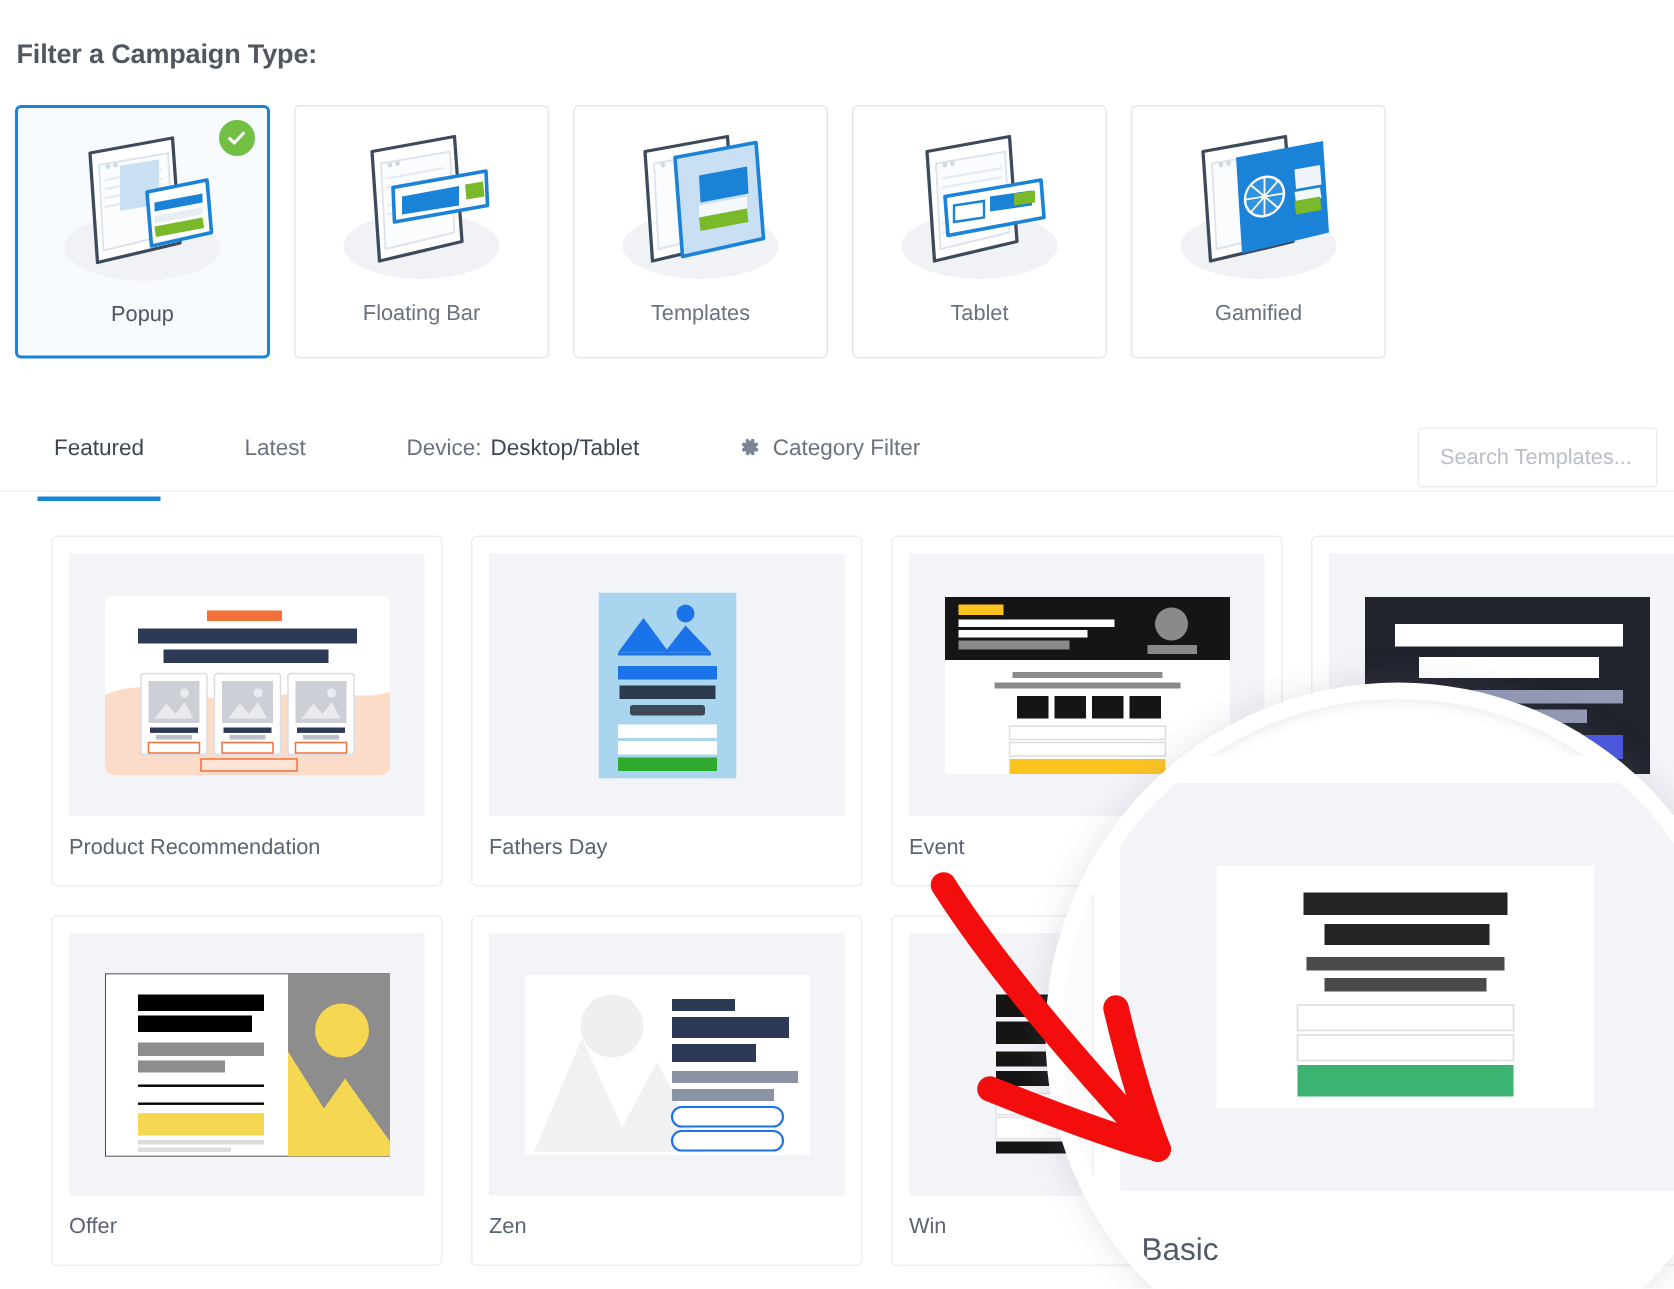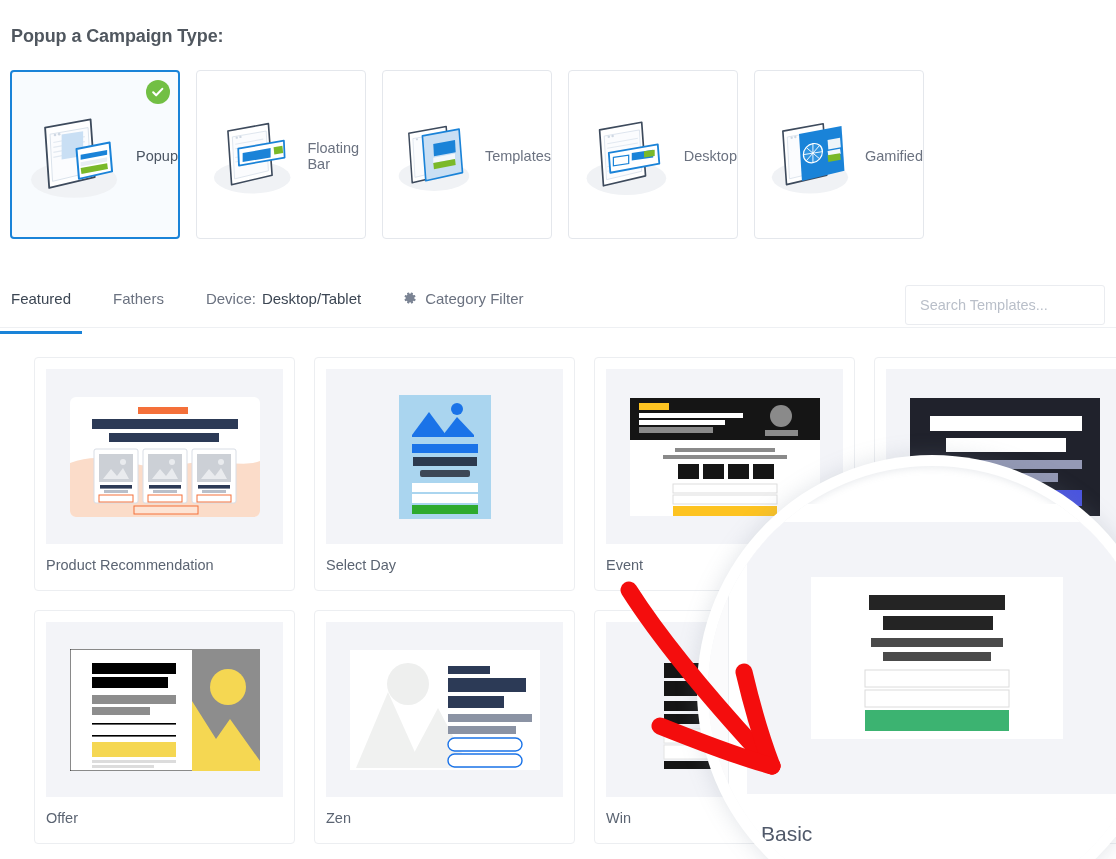--- a/index.html
+++ b/index.html
@@ -18,21 +18,21 @@
     letter-spacing: -0.1px;
   }
 
   
   .type-row { position:absolute; left:10px; top:70px; display:flex; gap:16px; }
   .type-card {
     width: 170px; height: 169px;
     border: 1px solid #e4e7ec; border-radius: 4px;
     background: #ffffff;
     position: relative;
-    display:flex; flex-direction:row; align-items:center; justify-content:flex-start;
+    display:flex; flex-direction:column; align-items:center; justify-content:flex-start;
   }
   .type-card.selected {
     border: 2px solid #1a83d8;
     background: #f8fbfe;
   }
   .type-illus { width: 150px; height: 120px; margin-top: 8px; }
   .type-label {
     font-size: 14.5px; color:#6b7280; margin-top: 2px;
   }
   .type-card.selected .type-label { color:#4b5563; }
@@ -46,35 +46,35 @@
 
   
   .tabbar {
     position:absolute; left:0; top:282px; width:1116px; height:46px;
     border-bottom: 1px solid #eef0f3;
   }
   .tabs { position:absolute; left:11px; top:0; display:flex; align-items:center; height:46px; }
   .tab {
     font-size:15px; color:#6b7280; padding: 0 0 14px 0; margin-right: 42px;
     position:relative; cursor:pointer; line-height: 1;
-    display:flex; align-items:center;
+    display:flex; align-items:center;margin-left:25px;
   }
   .tab.active { color:#3c4653; font-weight:400; }
   .tab.active::after {
     content:""; position:absolute; left:-11px; right:-11px; bottom:-14px;
     height:3px; background:#1a83d8;
   }
   .tab .dim { color:#6b7280;text-align:center; }
   .tab .strong { color:#3c4653; margin-left:6px; }
   .gear { margin-right:8px; display:inline-block; }
   .gear svg { width:14px; height:14px; display:block; }
 
   .search-box {
     position:absolute; right:11px; top:285px;
-    width: 200px; height: 40px;
+    width: 160px; height: 40px;
     border: 1px solid #eaecf0; border-radius: 3px;
     background:#fff;
     padding: 0 14px;
     font-size: 14.5px; color:#b4bac4;
     font-family: "Liberation Sans", sans-serif;
     outline:none;
   }
   .search-box::placeholder { color:#b9bfc9; }
 
   
@@ -142,21 +142,21 @@
   .arrow-layer {
     position:absolute; left:0; top:0; width:1116px; height:859px;
     z-index: 60; pointer-events:none;
   }
 </style>
 </head>
 <body>
 
 <div id="root">
 
-  <div class="page-title">Popup a Campaign Type:</div>
+  <div class="page-title">Filter a Campaign Type:</div>
 
   <div class="type-row">
 
     <div class="type-card selected">
       <div class="check-badge">
         <svg viewBox="0 0 16 16">
             <path d="M2.5 8.4l3.4 3.4 7-7.4" fill="none" stroke="#fff" stroke-width="2.4" stroke-linecap="round" stroke-linejoin="round"></path>
           </svg>
       </div>
       <svg class="type-illus" viewBox="0 0 150 120">
@@ -225,21 +225,21 @@
           <line x1="50" y1="40" x2="90" y2="33"></line>
             <line x1="50" y1="46" x2="90" y2="39"></line>
           <line x1="50" y1="70" x2="90" y2="63"></line>
             <line x1="50" y1="76" x2="84" y2="70"></line>
         </g>
         <path d="M52 52 L116 41 L118 66 L54 78 Z" fill="#ffffff" stroke="#1a83d8" stroke-width="2.4" stroke-linejoin="round"></path>
         <path d="M58 58 L78 55 L78 66 L58 69 Z" fill="#fff" stroke="#1a83d8" stroke-width="1.6"></path>
         <path d="M82 52 L110 48 L110 58 L82 62 Z" fill="#1a83d8"></path>
         <path d="M98 50 L112 48 L112 56 L98 58 Z" fill="#7ab929"></path>
       </svg>
-      <div class="type-label">Desktop</div>
+      <div class="type-label">Tablet</div>
     </div>
 
 
     <div class="type-card">
       <svg class="type-illus" viewBox="0 0 150 120">
         <ellipse cx="75" cy="85" rx="52" ry="22" fill="#f0f2f5"></ellipse>
         <path d="M38 22 L93 12 L98 82 L43 95 Z" fill="#fff" stroke="#3d4a5c" stroke-width="2.2" stroke-linejoin="round"></path>
         <path d="M44 30 L90 22 L93 76 L47 87 Z" fill="#fbfcfe" stroke="#dbe3ec" stroke-width="1.2"></path>
         <circle cx="50" cy="31" r="1.6" fill="#cfd8e3"></circle>
           <circle cx="55" cy="30" r="1.6" fill="#cfd8e3"></circle>
@@ -260,21 +260,21 @@
       <div class="type-label">Gamified</div>
     </div>
   </div>
 
   <div class="tabbar">
     <div class="tabs">
       <div class="tab active">
         <span>Featured</span>
       </div>
       <div class="tab">
-        <span>Fathers</span>
+        <span>Latest</span>
       </div>
       <div class="tab">
         <span class="dim">Device:</span>
         <span class="strong">Desktop/Tablet</span>
       </div>
       <div class="tab">
         <span class="gear">
           <svg viewBox="0 0 16 16" fill="#7b8494">
             <path d="M8 5.2a2.8 2.8 0 100 5.6 2.8 2.8 0 000-5.6zm0 4.2a1.4 1.4 0 110-2.8 1.4 1.4 0 010 2.8z"></path>
             <path d="M14 9.1l-1.2-.5a4.9 4.9 0 000-1.2l1.2-.5a.5.5 0 00.26-.64l-.62-1.5a.5.5 0 00-.64-.27l-1.2.5a4.9 4.9 0 00-.85-.85l.5-1.2a.5.5 0 00-.27-.64l-1.5-.62a.5.5 0 00-.64.26L8.5 3.2a4.9 4.9 0 00-1 0L7 2a.5.5 0 00-.64-.26l-1.5.62a.5.5 0 00-.27.64l.5 1.2a4.9 4.9 0 00-.85.85l-1.2-.5a.5.5 0 00-.64.27l-.62 1.5a.5.5 0 00.26.64l1.2.5a4.9 4.9 0 000 1.2l-1.2.5a.5.5 0 00-.26.64l.62 1.5a.5.5 0 00.64.27l1.2-.5c.25.32.53.6.85.85l-.5 1.2a.5.5 0 00.27.64l1.5.62a.5.5 0 00.64-.26l.5-1.2a4.9 4.9 0 001.2 0l.5 1.2a.5.5 0 00.64.26l1.5-.62a.5.5 0 00.27-.64l-.5-1.2c.32-.25.6-.53.85-.85l1.2.5a.5.5 0 00.64-.27l.62-1.5a.5.5 0 00-.26-.64z"></path>
@@ -339,21 +339,21 @@
           <circle cx="58" cy="14" r="6" fill="#1a73e8"></circle>
           <rect x="13" y="40" width="62" height="2" fill="#1a73e8"></rect>
           <rect x="13" y="49" width="66" height="9" fill="#1a73e8"></rect>
           <rect x="14" y="62" width="64" height="9" fill="#2c3a4e"></rect>
           <rect x="21" y="75" width="50" height="7" rx="2" fill="#3d4856"></rect>
           <rect x="13" y="88" width="66" height="9" fill="#ffffff"></rect>
           <rect x="13" y="99" width="66" height="9" fill="#ffffff"></rect>
           <rect x="13" y="110" width="66" height="9" fill="#2eaa2e"></rect>
         </svg>
       </div>
-      <div class="tpl-name">Select Day</div>
+      <div class="tpl-name">Fathers Day</div>
     </div>
 
     <div class="tpl-card">
       <div class="tpl-thumb">
         <svg width="190" height="118" viewBox="0 0 190 118">
           <rect x="0" y="0" width="190" height="118" fill="#ffffff"></rect>
           <rect x="0" y="0" width="190" height="42" fill="#151515"></rect>
           <rect x="9" y="5" width="30" height="7" fill="#fdc321"></rect>
           <rect x="9" y="15" width="104" height="5" fill="#ffffff"></rect>
           <rect x="9" y="22" width="86" height="5" fill="#ffffff"></rect>

